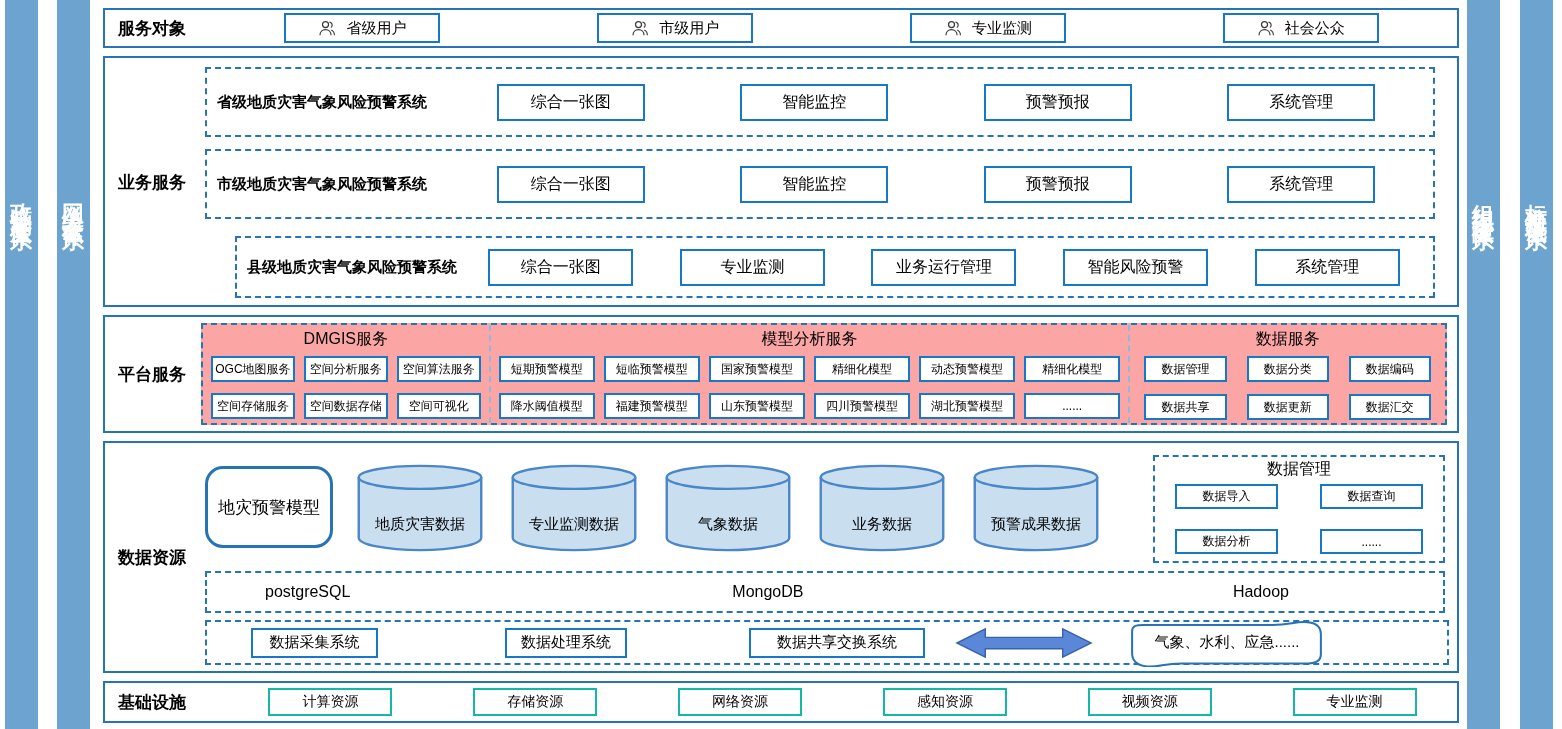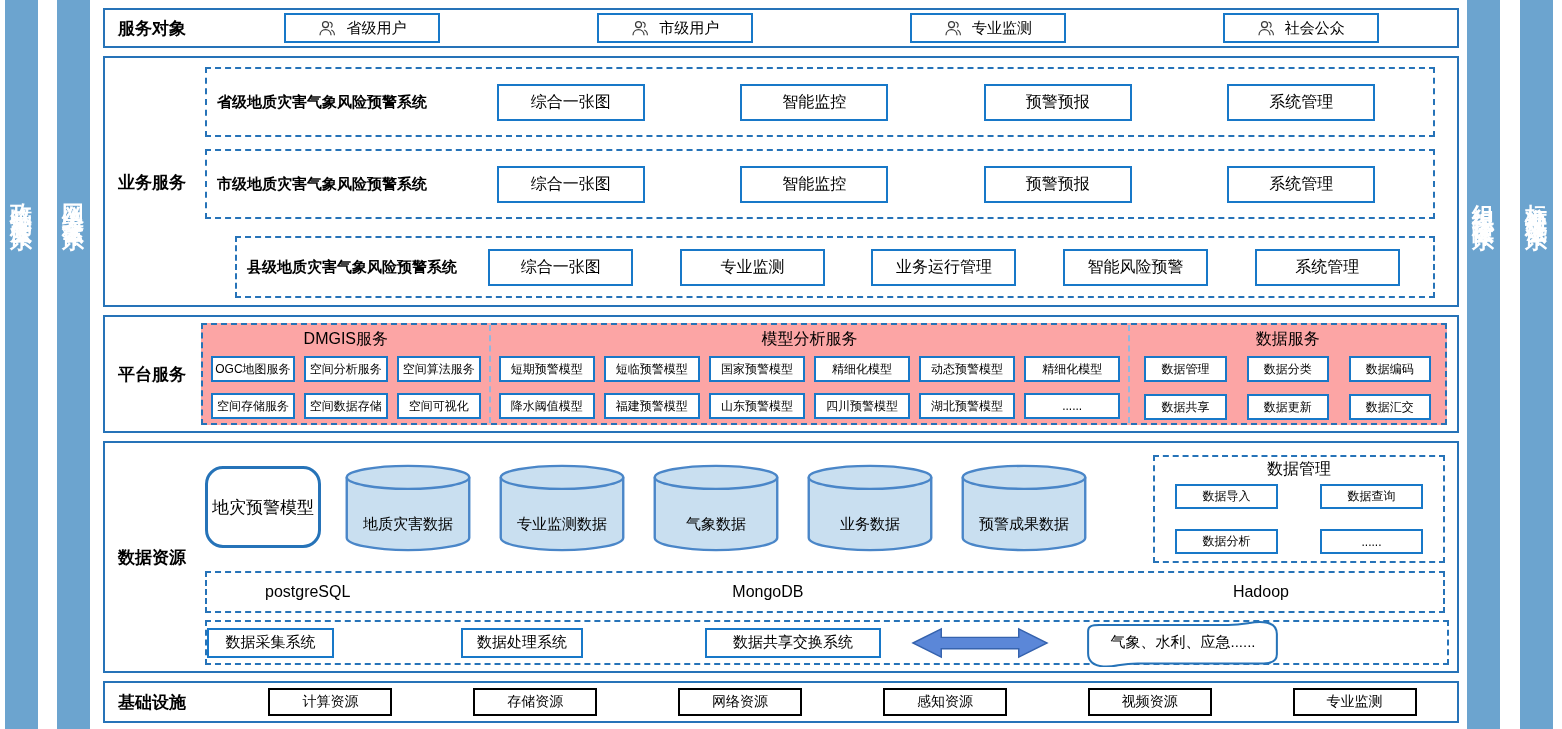--- a/index.html
+++ b/index.html
@@ -45,48 +45,48 @@
   .pgroup-title { text-align:center; font-size:16px; margin:1px 0 6px 0; }
   .pgrid { flex:1; display:grid; gap:11px 9px; align-content:start; }
   .cols3 { grid-template-columns:repeat(3,1fr); }
   .cols6 { grid-template-columns:repeat(6,1fr); }
   .pg-data .pgrid { gap:12px 20px; padding:0 6px; }
   .pbox { border:2px solid #1878C8; height:26px; display:flex; align-items:center; justify-content:center; font-size:12px; white-space:nowrap; background:#fff; }
 
   
   .row4 { height:232px; }
   .dr-shapes { position:absolute; left:100px; right:12px; top:12px; height:112px; display:flex; align-items:flex-start; }
-  .model-rrect { margin-top:11px; width:116px; height:82px; border:3px solid #2673B8; border-radius:18px; display:flex; align-items:center; justify-content:center; font-size:17px; flex-shrink:0; background:#fff; }
+  .model-rrect { margin-top:11px; width:128px; height:82px; border:3px solid #2673B8; border-radius:18px; display:flex; align-items:center; justify-content:center; font-size:17px; flex-shrink:0; background:#fff; }
   .cyl { position:relative; margin-top:8px; margin-left:20px; width:134px; height:96px; flex-shrink:0; }
   .cyl svg { position:absolute; inset:0; }
   .cyl-label { position:absolute; left:0; right:0; top:38px; height:46px; display:flex; align-items:center; justify-content:center; font-size:15px; white-space:nowrap; }
   .dm-box { margin-left:auto; width:292px; height:108px; border:2px dashed #2673B8; padding:2px 12px 8px 12px; display:flex; flex-direction:column; background:#fff; }
   .dm-title { text-align:center; font-size:16px; margin-bottom:4px; }
   .dm-grid { flex:1; display:grid; grid-template-columns:1fr 1fr; gap:20px 42px; padding:0 8px; align-content:start; }
   .dm-item { border:2px solid #1878C8; height:25px; display:flex; align-items:center; justify-content:center; font-size:12px; background:#fff; }
 
   .db-bar { position:absolute; left:100px; right:12px; top:128px; height:42px; border:2px dashed #2673B8; background:#fff; }
   .db-name { position:absolute; top:50%; transform:translateY(-50%); font-size:16px; }
   .db-1 { left:58px; } .db-2 { left:42.5%; } .db-3 { left:83%; }
 
   .sys-bar { position:absolute; left:100px; right:8px; top:177px; height:45px; border:2px dashed #2673B8; display:flex; align-items:center; background:#fff; }
   .sys-item { border:2px solid #1878C8; height:30px; display:flex; align-items:center; justify-content:center; font-size:15px; padding:0 10px; background:#fff; }
-  .si-1 { min-width:127px; }
+  .si-1 { margin-left:44px; min-width:127px; }
   .si-2 { margin-left:127px; min-width:122px; }
   .si-3 { margin-left:122px; min-width:176px; }
   .exchange-arrow { margin-left:28px; width:142px; height:34px; flex-shrink:0; }
   .wave-box { position:relative; margin-left:26px; width:212px; height:44px; flex-shrink:0; }
   .wave-box svg { position:absolute; inset:0; }
   .wave-label { position:absolute; inset:0; display:flex; align-items:center; justify-content:center; font-size:15px; white-space:nowrap; }
 
   
   .row5 { height:42px; display:flex; align-items:center; }
   .row5 .row-label { margin-left:13px; width:110px; flex-shrink:0; }
   .infra-items { flex:1; display:flex; justify-content:space-around; align-items:center; }
-  .infra-box { width:124px; height:28px; border:2px solid #000000; display:flex; align-items:center; justify-content:center; font-size:14px; background:#fff; }
+  .infra-box { width:124px; height:28px; border:2px solid #14b8a6; display:flex; align-items:center; justify-content:center; font-size:14px; background:#fff; }
 </style>
 </head>
 <body>
 
 <div class="canvas">
 
   <div class="vbar" style="left:5px">
     <div class="vtext">政策制度体系</div>
   </div>
   <div class="vbar" style="left:57px">

